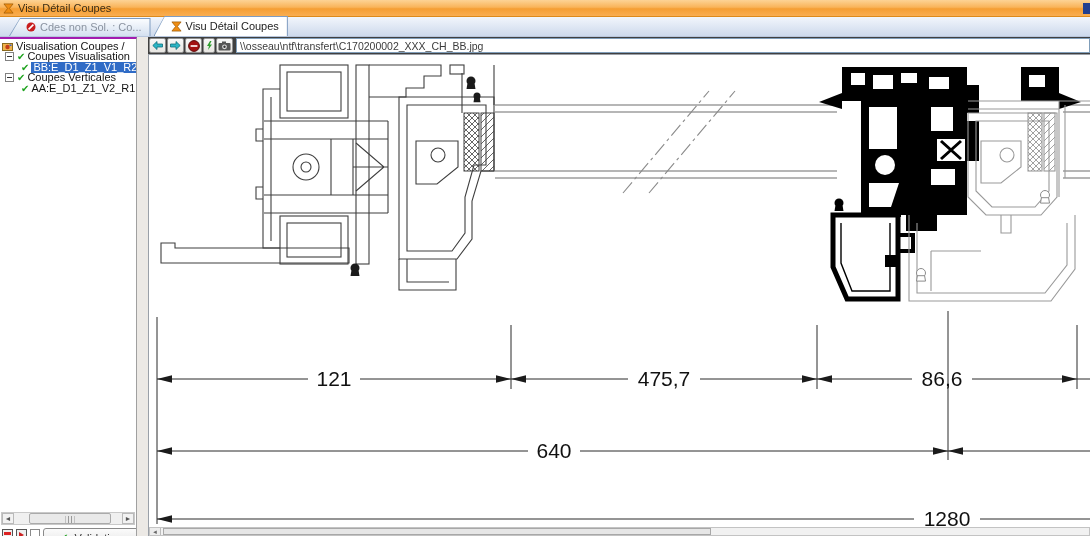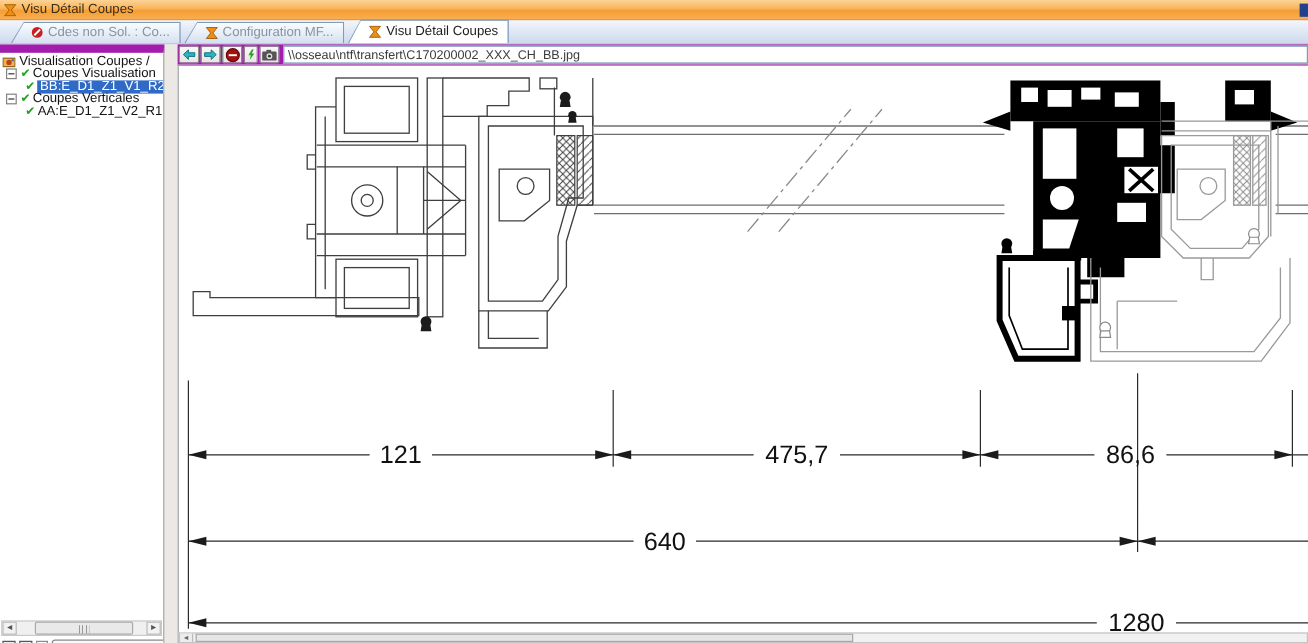--- a/index.html
+++ b/index.html
@@ -27,21 +27,21 @@
   .tab.active .shape-fill { background:#ffffff; }
   .tab .content { position:relative; height:100%; display:flex; align-items:center;
     gap:4px; padding:0 9px 0 17px; font-size:11px; color:#8a93a0; white-space:nowrap; }
   .tab.active .content { color:#1c1c1c; }
 
   .icon-app { display:inline-block; width:11px; height:11px; }
   .icon-forbidden { display:inline-block; width:10px; height:10px; }
 
   
   .sidepanel { position:absolute; left:0; top:37px; width:137px; height:499px;
-    background:#ffffff; border-top:7px solid #a21caf; border-right:1px solid #a0a0a0; overflow:hidden; }
+    background:#ffffff; border-top:2px solid #a21caf; border-right:1px solid #a0a0a0; overflow:hidden; }
   .tree { position:absolute; left:0; top:2px; width:100%; font-size:11px; color:#131313; white-space:nowrap; }
   .trow { height:11px; line-height:11px; display:flex; align-items:center; margin-bottom:0; padding-top:0; }
   .trow + .trow { margin-top:0; }
   .tree .trow { height:10.5px; }
   .exp { display:inline-block; width:9px; height:9px; border:1px solid #828282; background:#fff;
     position:relative; margin:0 3px 0 5px; flex:none; }
   .exp::after { content:""; position:absolute; left:1px; right:1px; top:3px; height:1px; background:#333; }
   .chk { color:#1ea31e; font-size:10px; margin-right:2px; flex:none; }
   .tsel { background:#2f6bc6; color:#ffffff; padding:0 2px; }
   .tree-label { overflow:hidden; }
@@ -66,21 +66,21 @@
   .mini-checkbox { width:10px; height:10px; margin-top:2px; border:1px solid #8a8a8a; background:#fff; flex:none; }
   .validation-btn { margin-top:1px; height:19px; min-width:96px; border:1px solid #8a8a8a; border-radius:3px;
     background:linear-gradient(#fbfbfb,#e3e3e3); font-size:11px; color:#333;
     display:flex; align-items:center; justify-content:center; gap:4px; padding:0 8px; }
 
   
   .splitter { position:absolute; left:138px; top:37px; width:10px; height:499px; background:#ece9e5; }
 
   
   .viewbar { position:absolute; left:148px; top:37px; width:942px; height:17px;
-    background:#a21caf; display:flex; align-items:center; gap:1px; padding-left:1px;justify-content:flex-end; }
+    background:#404040; display:flex; align-items:center; gap:1px; padding-left:1px;justify-content:flex-end; }
   .nav-btn { width:17px; height:15px; background:linear-gradient(#f8f8f8,#e8e6e2);
     border:1px solid #8f8f8f; border-radius:2px; display:flex; align-items:center; justify-content:center; flex:none; }
   .nav-btn.small { width:12px; }
   .path-field { margin-left:2px; height:15px; flex:1; background:#ffffff; border:1px solid #7f9db9;
     font-size:10.5px; color:#3c3c3c; padding:0 3px; font-family:"Liberation Sans",sans-serif; }
 
   
   .canvas { position:absolute; left:148px; top:54px; width:942px; height:486px; background:#ffffff;
     border-left:1px solid #9aa0a8; border-top:1px solid #9aa0a8; overflow:hidden; }
   .canvas svg { position:absolute; left:0; top:0; }
@@ -109,30 +109,20 @@
   <div class="tabbar">
     <div class="tab">
       <div class="shape-border"></div>
         <div class="shape-fill"></div>
       <div class="content">
         <svg class="icon-forbidden" viewBox="0 0 10 10">
           <circle cx="5" cy="5" r="4.5" fill="#c81e1e"></circle>
           <rect x="1.6" y="4.2" width="6.8" height="1.6" fill="#fff" transform="rotate(-45 5 5)"></rect>
         </svg>
         <span>Cdes non Sol. : Co...</span>
-      </div>
-    </div>
-    <div class="tab">
-      <div class="shape-border"></div>
-        <div class="shape-fill"></div>
-      <div class="content">
-        <svg class="icon-app" viewBox="0 0 12 12">
-          <path d="M1,1 H11 L7,6 L11,11 H1 L5,6 Z" fill="#ef8d14" stroke="#9c5a05" stroke-width="0.8"></path>
-        </svg>
-        <span>Configuration MF...</span>
       </div>
     </div>
     <div class="tab active">
       <div class="shape-border"></div>
         <div class="shape-fill"></div>
       <div class="content">
         <svg class="icon-app" viewBox="0 0 12 12">
           <path d="M1,1 H11 L7,6 L11,11 H1 L5,6 Z" fill="#ef8d14" stroke="#9c5a05" stroke-width="0.8"></path>
         </svg>
         <span>Visu Détail Coupes</span>

